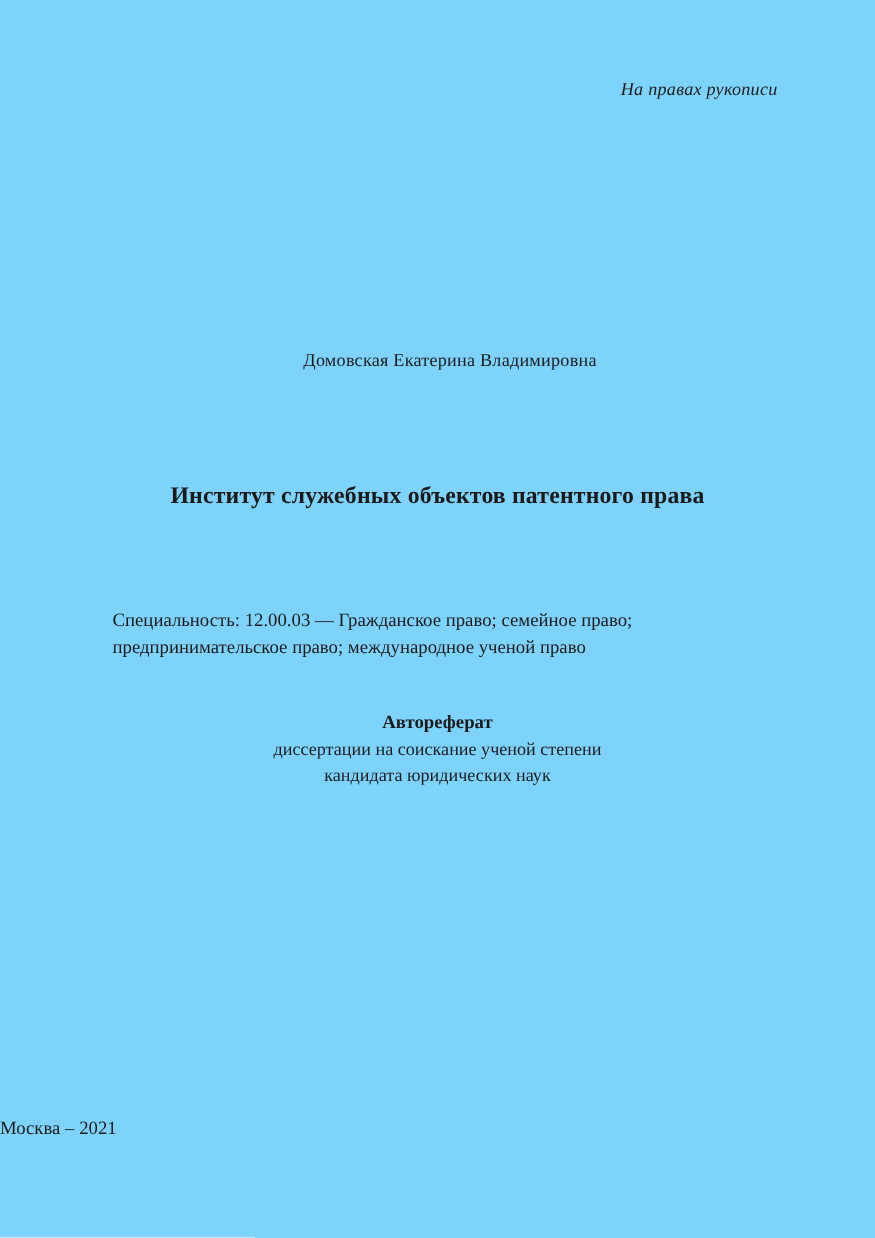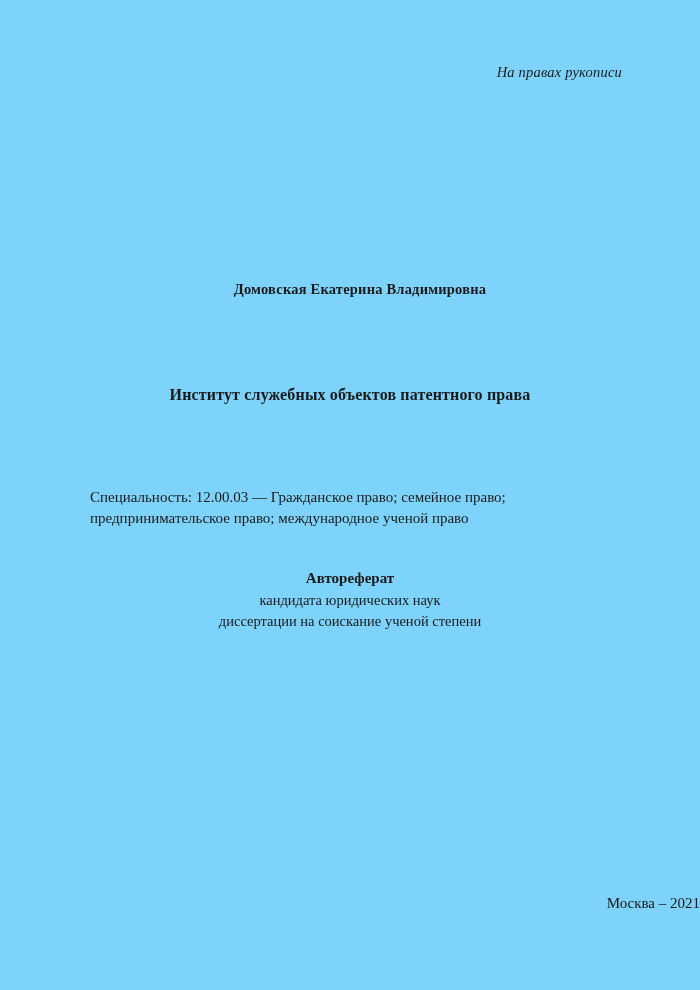--- a/index.html
+++ b/index.html
@@ -32,33 +32,33 @@
     letter-spacing: 0.2px;
     color: #1d1d1d;
     white-space: nowrap;
   }
   .author {
     position: absolute;
     top: 281px;
     left: 0;
     right: 0;
     text-align: center;
-    font-weight: bold;
+    font-weight: normal;
     font-size: 14.5px;
     letter-spacing: 0.2px;
     padding-left: 20px;
   }
   .title {
     position: absolute;
     top: 386px;
     left: 0;
     right: 0;
     text-align: center;
     font-weight: bold;
-    font-size: 16px;
+    font-size: 19px;
     letter-spacing: 0.15px;
   }
   .specialty {
     position: absolute;
     top: 487px;
     left: 90px;
     right: 90px;
     font-size: 15px;
     line-height: 1.42;
   }
@@ -77,21 +77,21 @@
   }
   .abstract-line {
     font-size: 14.5px;
     line-height: 1.45;
   }
   .place-year {
     position: absolute;
     top: 895px;
     left: 0;
     right: 0;
-    text-align: right;
+    text-align: left;
     font-size: 15px;
   }
 </style>
 </head>
 <body>
 
 <div class="page">
 
   <div class="manuscript-note">На правах рукописи</div>
 
@@ -99,19 +99,19 @@
 
   <div class="title">Институт служебных объектов патентного права</div>
 
   <div class="specialty">
     <div>Специальность: 12.00.03 — Гражданское право; семейное право;</div>
     <div>предпринимательское право; международное ученой право</div>
   </div>
 
   <div class="abstract-block">
     <div class="abstract-title">Автореферат</div>
+    <div class="abstract-line">диссертации на соискание ученой степени</div>
     <div class="abstract-line">кандидата юридических наук</div>
-    <div class="abstract-line">диссертации на соискание ученой степени</div>
   </div>
 
   <div class="place-year">Москва – 2021</div>
 
 </div>
 
 </body></html>

